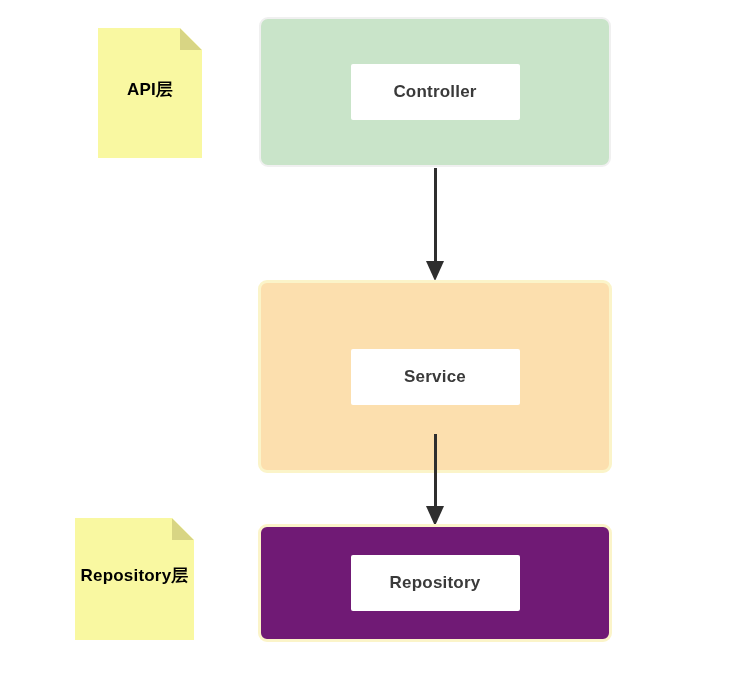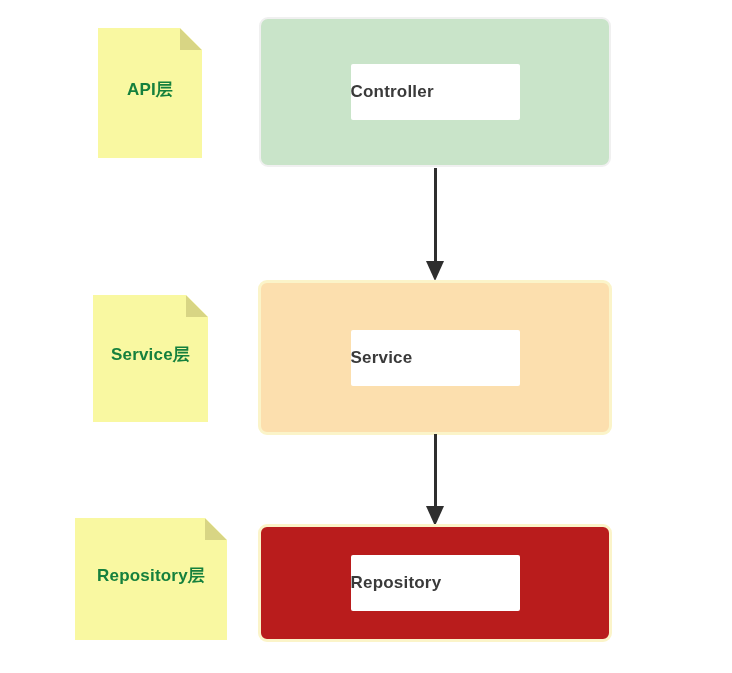--- a/index.html
+++ b/index.html
@@ -26,63 +26,64 @@
     top: 0;
     right: 0;
     width: 22px;
     height: 22px;
     background: #d8d584;
     clip-path: polygon(0 0, 100% 100%, 0 100%);
   }
   .note .note-label {
     font-size: 17px;
     font-weight: bold;
-    color: #15803d;
+    color: #000000;
     letter-spacing: 0.2px;
     transform: translateY(-4px);
   }
   .note-api        { left: 98px;  top: 28px;  width: 104px; height: 130px; }
   .note-service    { left: 93px;  top: 295px; width: 115px; height: 127px; }
-  .note-repository { left: 75px;  top: 518px; width: 152px; height: 122px; }
+  .note-repository { left: 75px;  top: 518px; width: 119px; height: 122px; }
 
   
   .layer {
     position: absolute;
     border-radius: 9px;
     box-sizing: border-box;
     display: flex;
     flex-direction: column;
     align-items: center;
     justify-content: center;
     gap: 11px;
   }
   .layer-api {
     left: 259px; top: 17px; width: 352px; height: 150px;
     background: #c9e4c9;
     border: 2px solid #f0f0f0;
   }
   .layer-service {
-    left: 258px; top: 280px; width: 354px; height: 155px;
+    left: 258px; top: 280px; width: 354px; height: 193px;
     background: #fcdfae;
     border: 3px solid #fbf4c9;
   }
   .layer-repository {
     left: 258px; top: 524px; width: 354px; height: 118px;
-    background: #b91c1c;
+    background: #701a75;
     border: 3px solid #fbf4c9;
   }
 
   
   .box {
     width: 169px;
     height: 56px;
     background: #ffffff;
     border-radius: 2px;
     display: flex;
     align-items: center;
+    justify-content: center;
   }
   .box .box-label {
     font-size: 17px;
     font-weight: bold;
     color: #3a3a3a;
     letter-spacing: 0.2px;
   }
 
   
   .arrow {
@@ -110,24 +111,20 @@
 </head>
 <body>
 
 <div class="canvas">
 
   <div class="note note-api">
     <span class="fold"></span>
     <span class="note-label">API层</span>
   </div>
 
-  <div class="note note-service">
-    <span class="fold"></span>
-    <span class="note-label">Service层</span>
-  </div>
 
   <div class="note note-repository">
     <span class="fold"></span>
     <span class="note-label">Repository层</span>
   </div>
 
   <div class="layer layer-api">
     <div class="box">
       <span class="box-label">Controller</span>
     </div>

